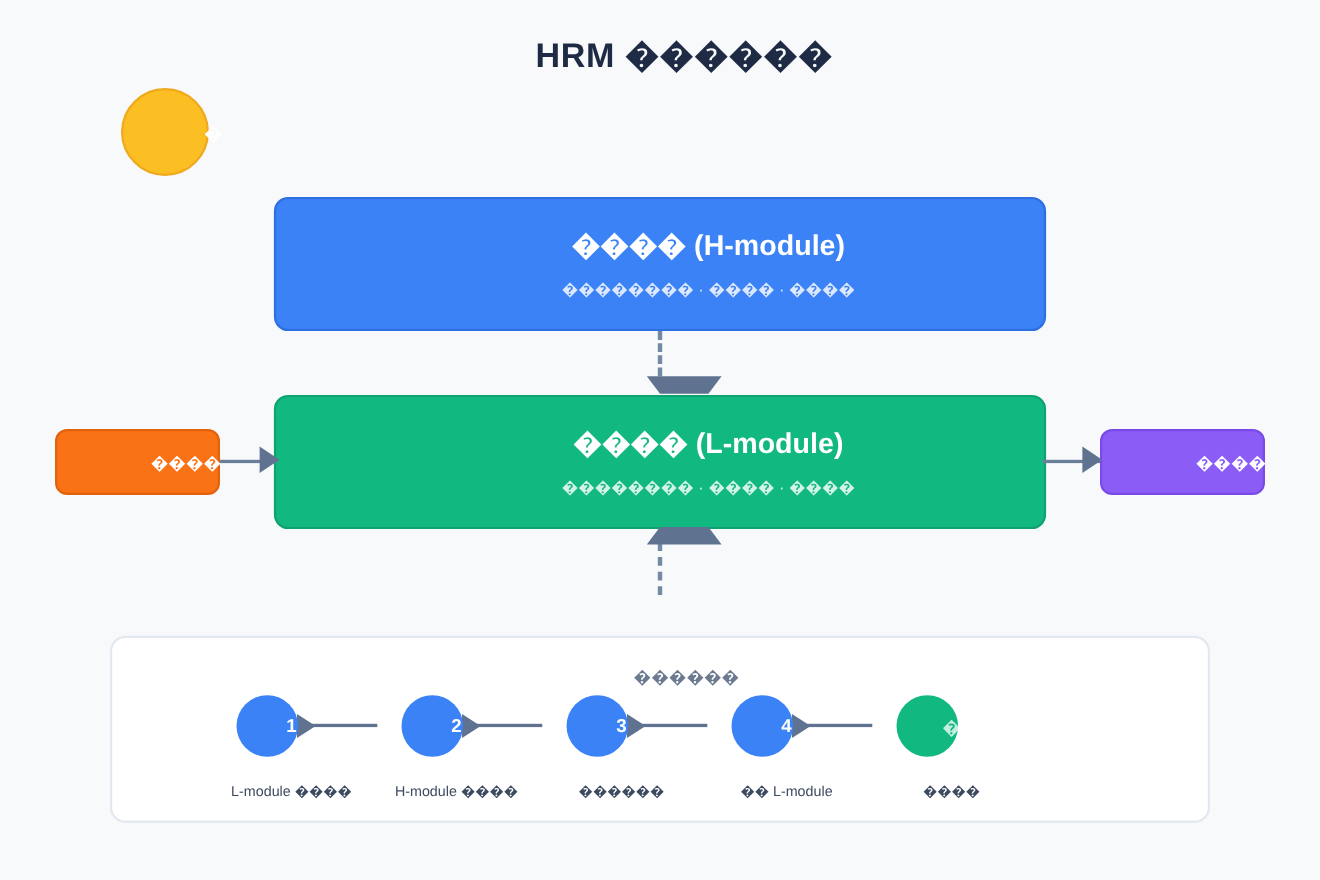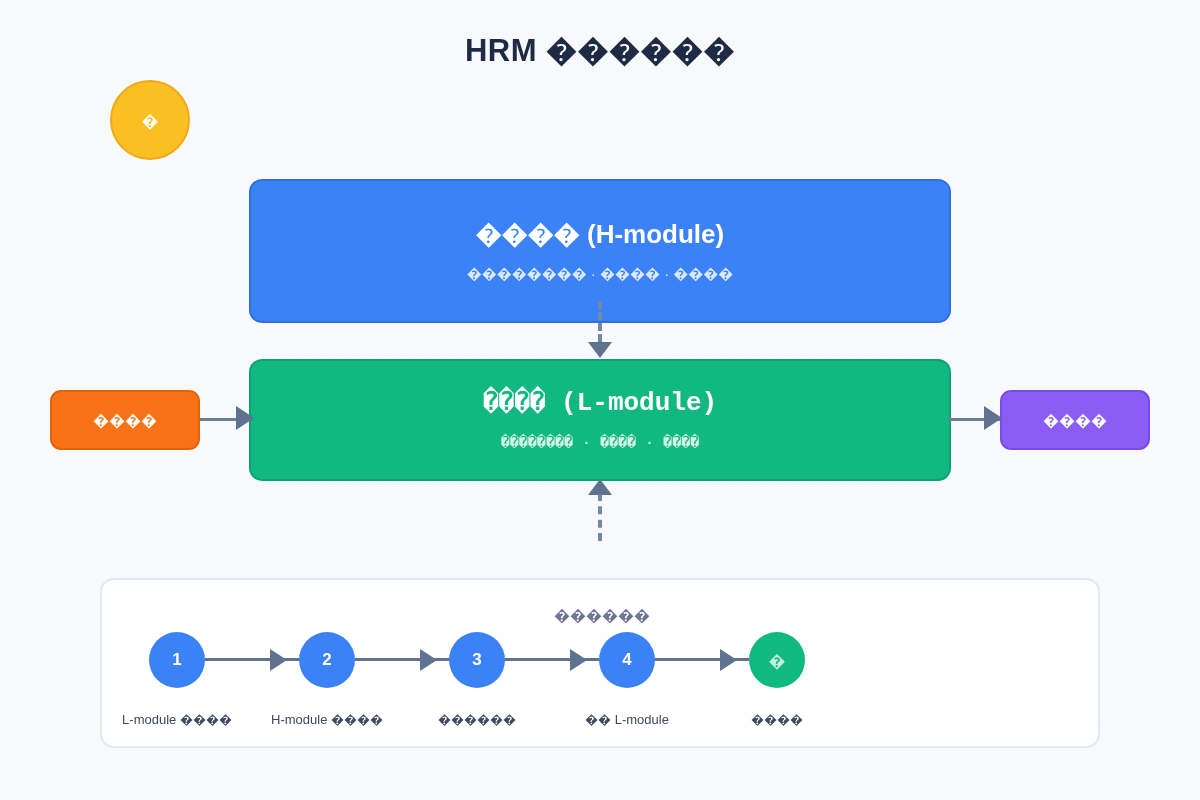--- a/index.html
+++ b/index.html
@@ -1,16 +1,16 @@
 <!DOCTYPE html>
 <html><head>
 <meta charset="utf-8">
 <title>HRM Architecture Diagram</title>
 <style>
-  * { box-sizing: border-box; }
+  * { box-sizing: border-box; padding-left: 44px; }
   html, body {
     margin: 0; padding: 0;
     width: 1200px; height: 800px;
     background: #f7f9fb;
     font-family: "Liberation Sans", sans-serif;
     overflow: hidden;
   }
   .stage {
     position: relative;
     width: 1200px;
@@ -65,30 +65,29 @@
   }
   .module-sub {
     margin-top: 13px;
     font-size: 15px;
     color: rgba(255,255,255,0.82);
     white-space: pre;
   }
 
   #h-module {
     left: 249px; top: 179px;
-    width: 702px; height: 144px;
+    width: 702px; height: 122px;
     background: #3b82f6;
     border: 2px solid #2f6fe0;
   }
   #l-module {
     left: 249px; top: 359px;
     width: 702px; height: 122px;
     background: #11b981;
     border: 2px solid #0ea271;
-    font-family: Liberation Mono, monospace;
   }
 
   
   .io-box {
     position: absolute;
     display: flex;
     align-items: center;
     justify-content: center;
     border-radius: 11px;
     font-size: 16px;

